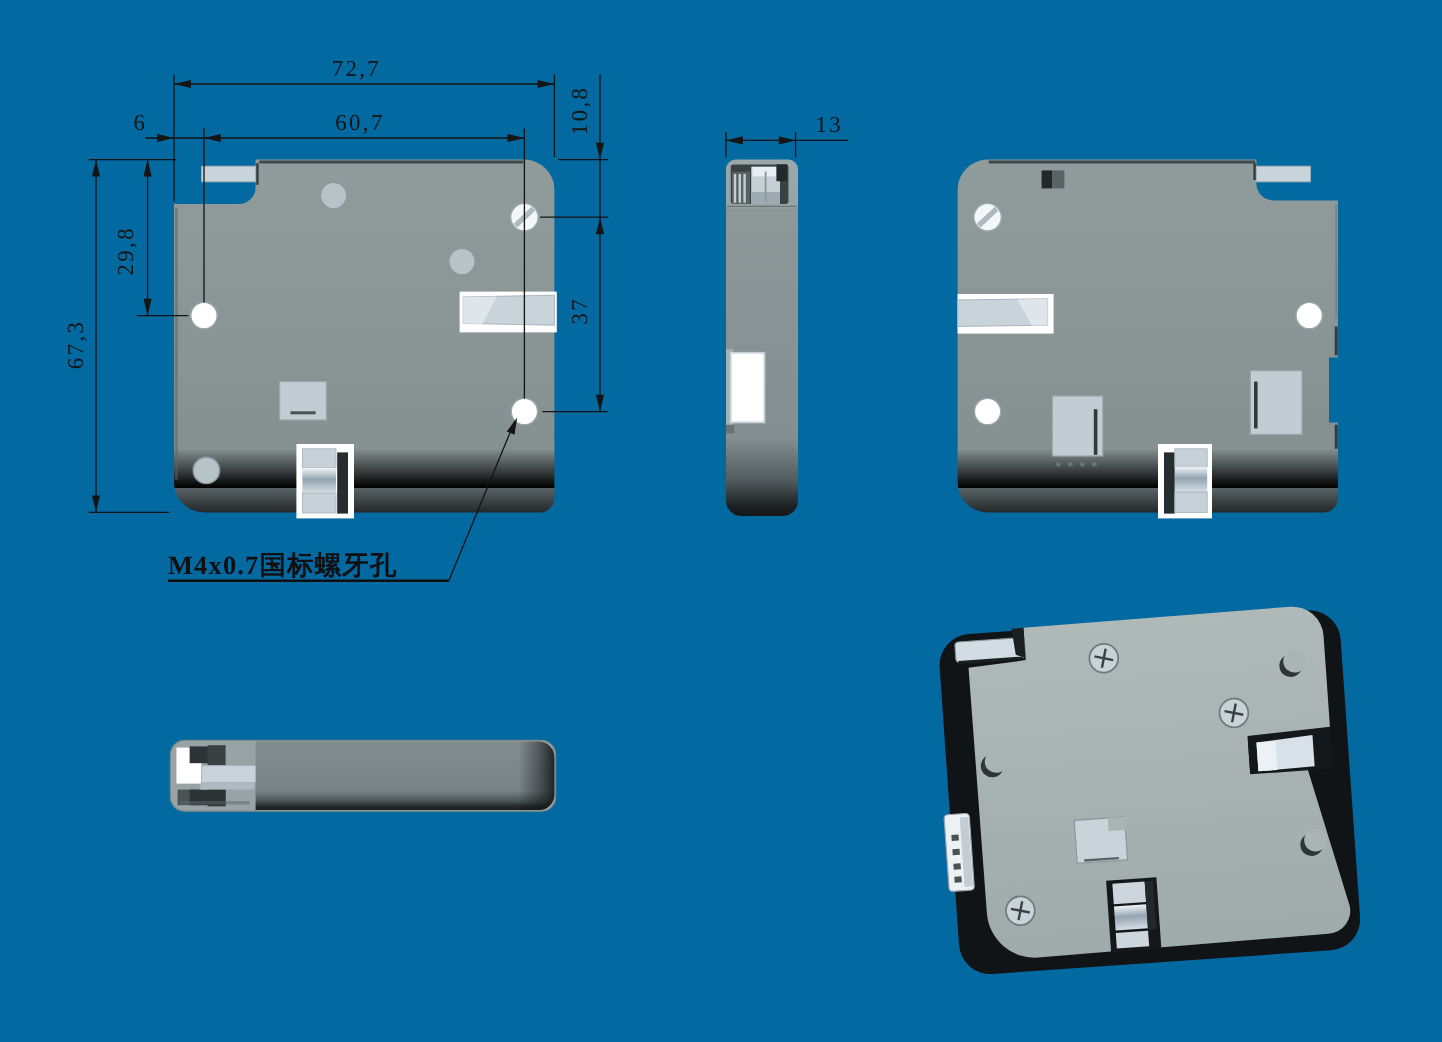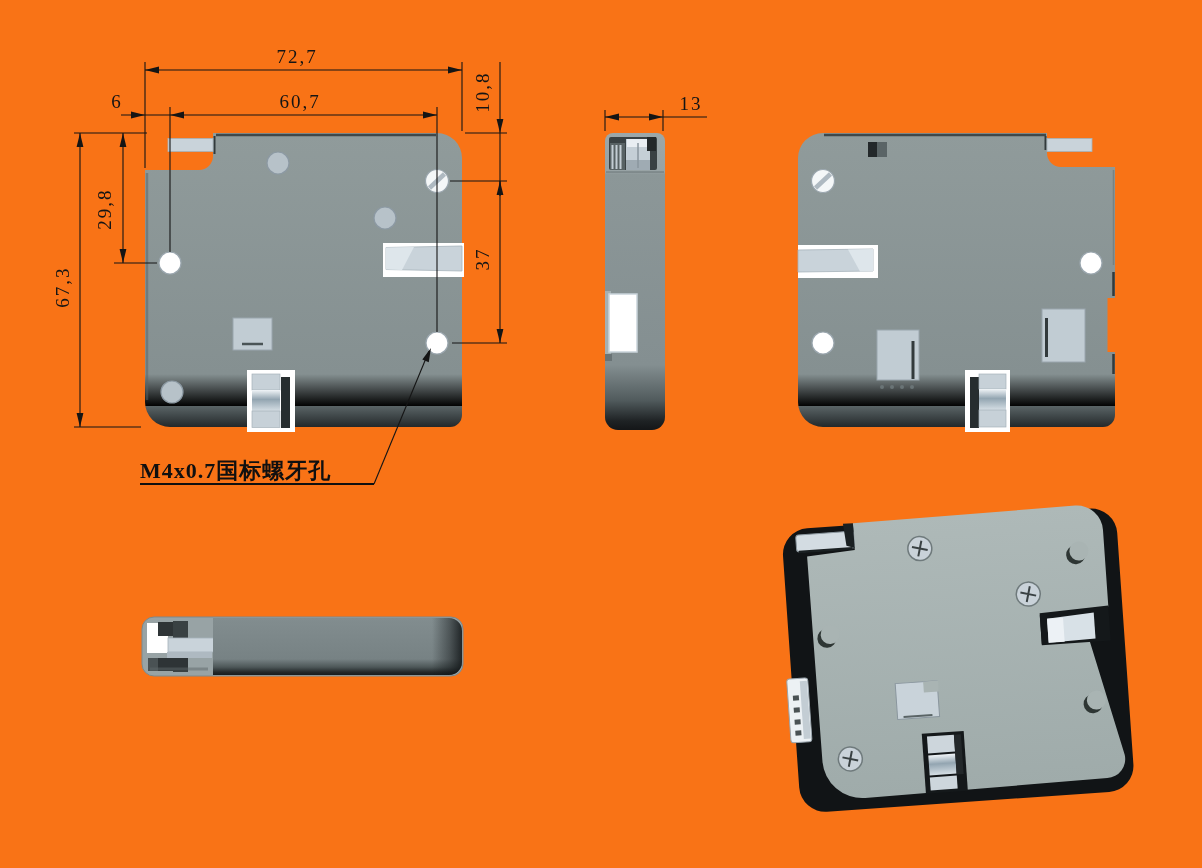--- a/index.html
+++ b/index.html
@@ -1,16 +1,16 @@
 <!DOCTYPE html>
 <html><head>
 <meta charset="utf-8">
 <style>
   html,body{margin:0;padding:0;background:#ffffff;}
-  .stage{position:relative;width:1202px;height:868px;background:#f97316;overflow:hidden;
+  .stage{position:relative;width:1202px;height:868px;background:#0369a1;overflow:hidden;
          font-family:"Liberation Serif", "DejaVu Serif", serif;}
   svg{display:block}
   text.dim{font-family:"Liberation Serif","DejaVu Serif",serif;font-size:19px;
            letter-spacing:2px;fill:#151515;}
   text.note{font-family:"Liberation Serif","DejaVu Serif",serif;font-size:22px;
             font-weight:bold;fill:#101010;letter-spacing:1px;}
   .ln{stroke:#151515;stroke-width:1.1;fill:none}
   .arr{fill:#151515;stroke:none}
 </style>
 </head>

